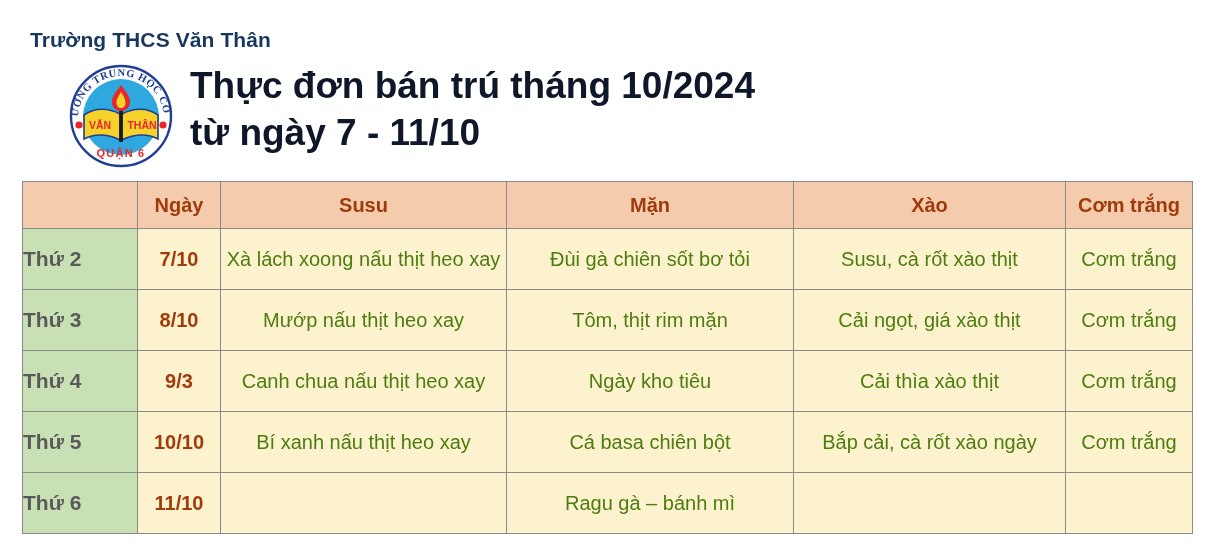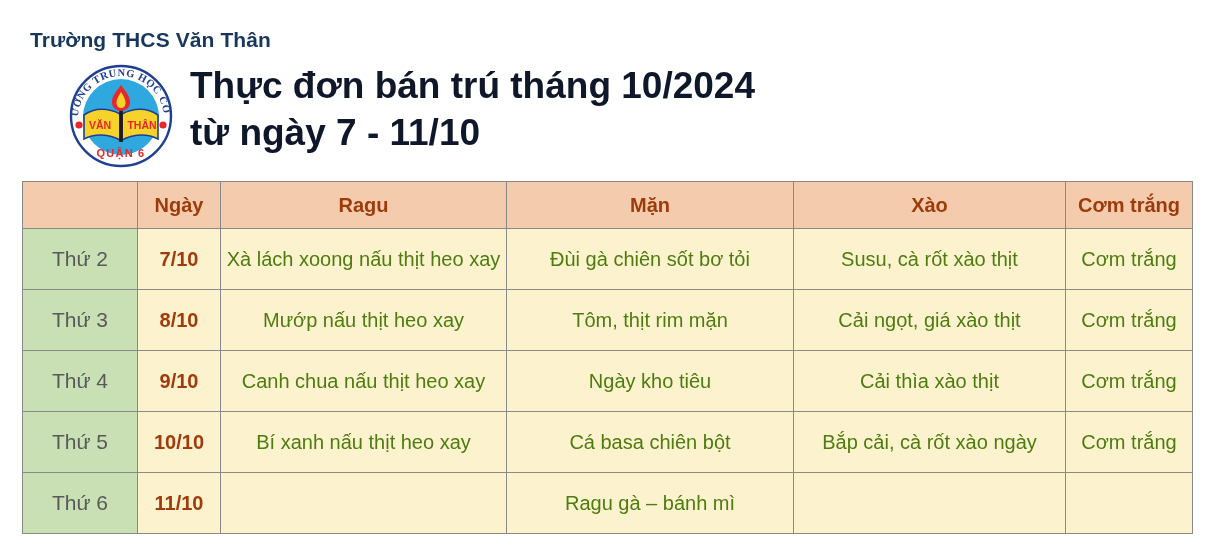--- a/index.html
+++ b/index.html
@@ -95,22 +95,21 @@
     text-align: center;
     padding: 3px 6px;
   }
   thead th.blank-head { }
 
   
   td.day-cell {
     background: #C9E0B4;
     color: #595959;
     font-size: 21px;
-    font-weight: normal;
-    text-align: center;
+    font-weight: bold;
     height: 60px;
   }
   
   td.date-cell {
     background: #FDF2CE;
     color: #A23B0B;
     font-size: 20px;
     font-weight: bold;
     text-align: center;
   }
@@ -177,21 +176,21 @@
         <col class="c-date">
         <col class="c-canh">
       <col class="c-man">
         <col class="c-xao">
         <col class="c-com">
     </colgroup>
     <thead>
       <tr>
         <th class="blank-head"></th>
         <th>Ngày</th>
-        <th>Ragu</th>
+        <th>Susu</th>
         <th>Mặn</th>
         <th>Xào</th>
         <th>Cơm trắng</th>
       </tr>
     </thead>
     <tbody>
       <tr>
         <td class="day-cell">Thứ 2</td>
         <td class="date-cell">7/10</td>
         <td class="dish-cell">Xà lách xoong nấu thịt heo xay</td>
@@ -202,21 +201,21 @@
       <tr>
         <td class="day-cell">Thứ 3</td>
         <td class="date-cell">8/10</td>
         <td class="dish-cell">Mướp nấu thịt heo xay</td>
         <td class="dish-cell">Tôm, thịt rim mặn</td>
         <td class="dish-cell">Cải ngọt, giá xào thịt</td>
         <td class="dish-cell">Cơm trắng</td>
       </tr>
       <tr>
         <td class="day-cell">Thứ 4</td>
-        <td class="date-cell">9/10</td>
+        <td class="date-cell">9/3</td>
         <td class="dish-cell">Canh chua nấu thịt heo xay</td>
         <td class="dish-cell">Ngày kho tiêu</td>
         <td class="dish-cell">Cải thìa xào thịt</td>
         <td class="dish-cell">Cơm trắng</td>
       </tr>
       <tr>
         <td class="day-cell">Thứ 5</td>
         <td class="date-cell">10/10</td>
         <td class="dish-cell">Bí xanh nấu thịt heo xay</td>
         <td class="dish-cell">Cá basa chiên bột</td>

